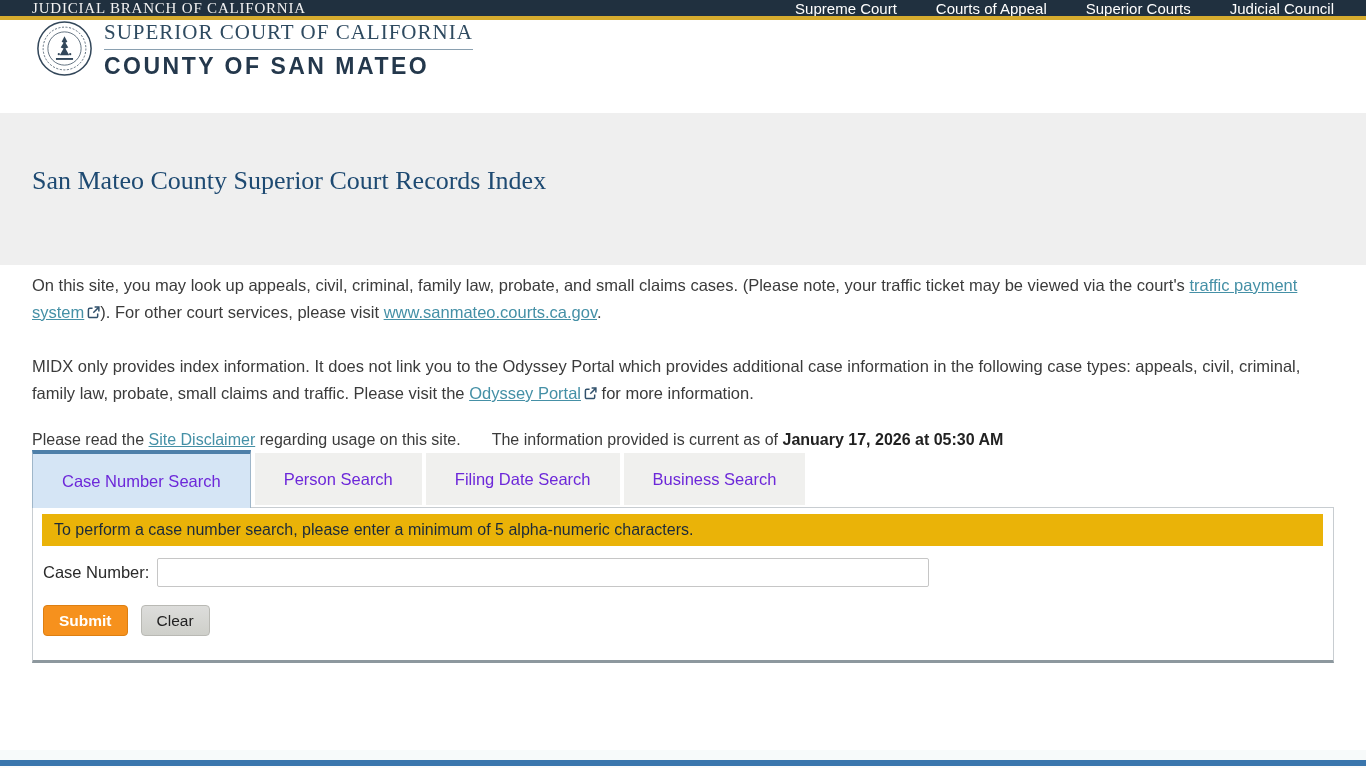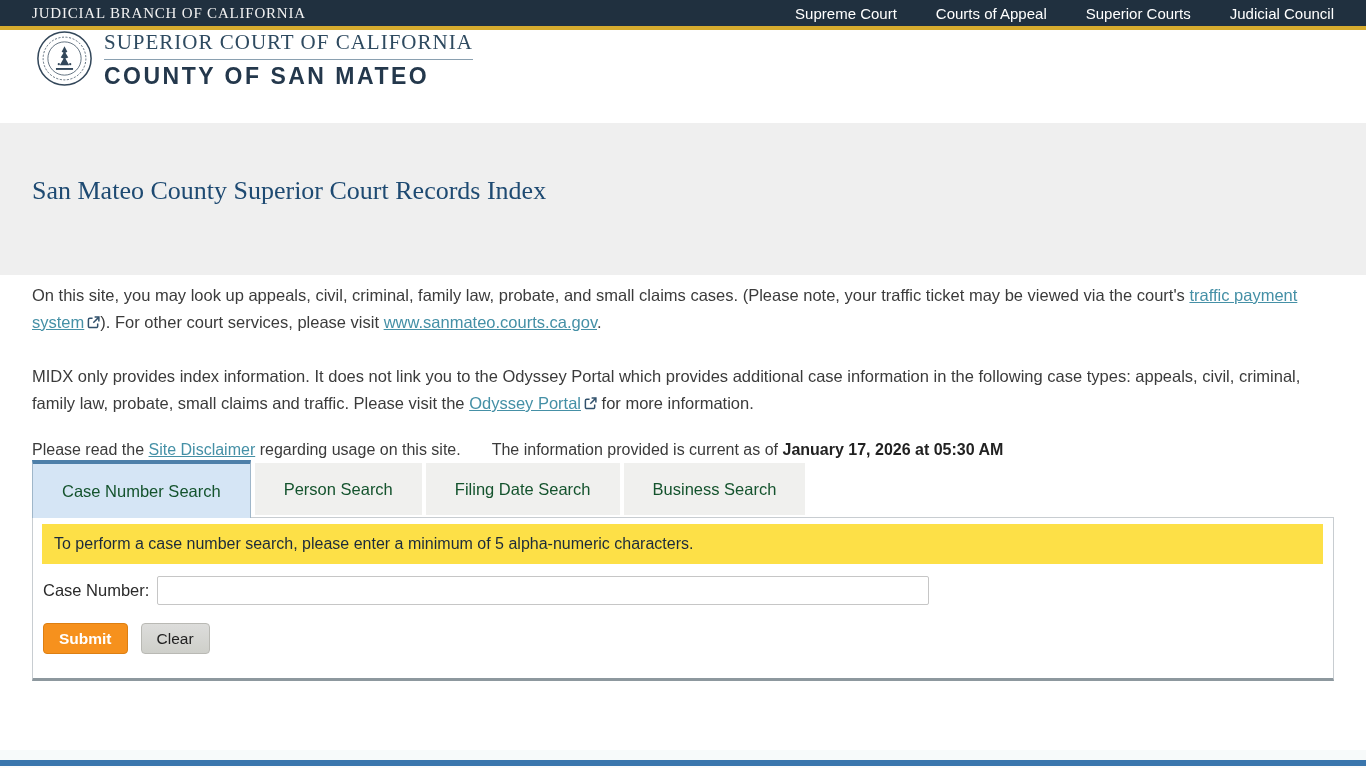--- a/index.html
+++ b/index.html
@@ -8,21 +8,21 @@
     font-family: "Liberation Sans", sans-serif;
     background: #ffffff;
     color: #3b3b3b;
     display: flex;
     flex-direction: column;
     overflow: hidden;
   }
 
   
   .topbar {
-    height: 26px;
+    height: 16px;
     background: #20303f;
     display: flex;
     align-items: center;
     justify-content: space-between;
     padding: 0 32px;
     flex: 0 0 auto;
   }
   .topbar-brand {
     font-family: "Liberation Serif", serif;
     color: #f2f2f2;
@@ -98,21 +98,21 @@
   .current-part { margin-left: 31px; }
   .current-datetime { font-weight: bold; color: #222; }
 
   
   .tabs { display: flex; gap: 4px; height: 57px; position: relative; }
   .tab {
     display: flex;
     align-items: center;
     padding: 16px 29px;
     font-size: 16.5px;
-    color: #14532d;
+    color: #6d28d9;
     background: #f0f0ee;
     margin: 3px 0 2px;
     cursor: pointer;
     white-space: nowrap;
   }
   .tab.active {
     background: #d5e5f5;
     border-top: 4px solid #4d7fa9;
     border-left: 1px solid #9fb6c9;
     border-right: 1px solid #9fb6c9;
@@ -122,22 +122,22 @@
   }
 
   
   .panel {
     border: 1px solid #c8cdd1;
     border-bottom: 3px solid #8d989e;
     background: #ffffff;
     padding: 6px 12px 24px 10px;
   }
   .info-bar {
-    background: #fde047;
-    height: 40px;
+    background: #eab308;
+    height: 32px;
     display: flex;
     align-items: center;
     padding-left: 12px;
     margin: 0 -2px 0 -1px;
     font-size: 16px;
     color: #1b2a3b;
   }
   .form-row { margin-top: 12px; display: flex; align-items: center; }
   .field-label { font-size: 16.5px; color: #2a2a2a; }
   .case-input {

